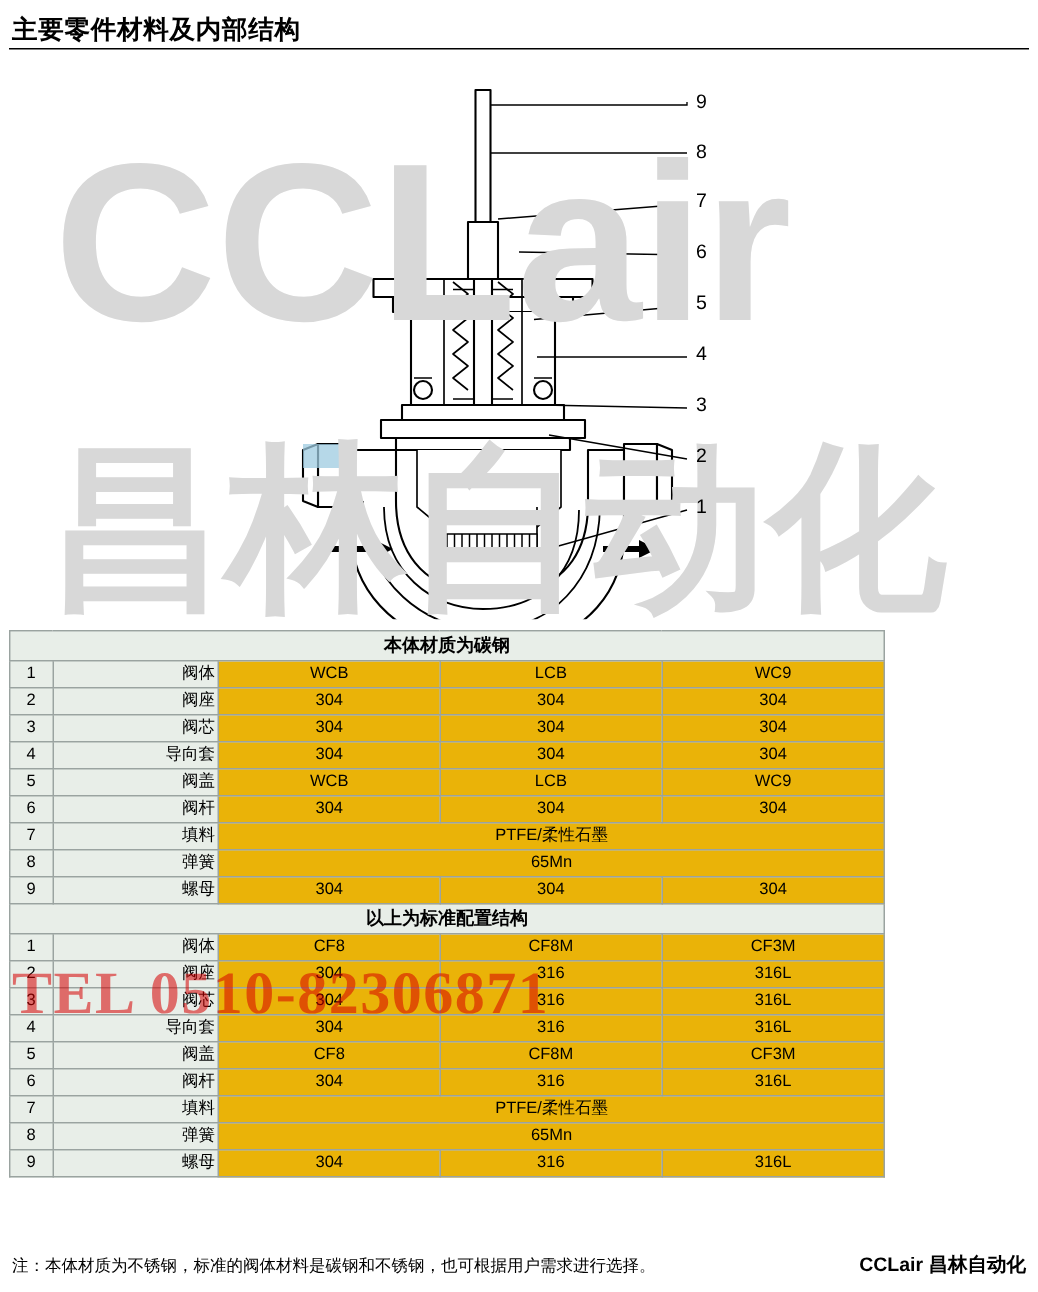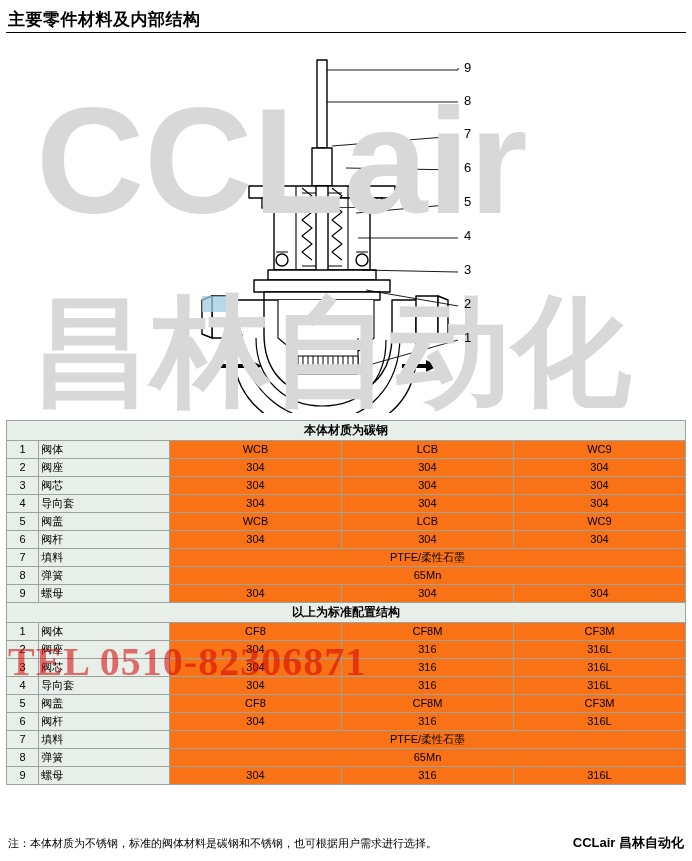--- a/index.html
+++ b/index.html
@@ -30,42 +30,42 @@
     position:absolute;left:0;top:0;width:680px;height:375px;
     pointer-events:none;
   }
   .wm-text{
     font-family:"Liberation Sans","DejaVu Sans",sans-serif;
     font-weight:bold;
     fill:#d8d8d8;
   }
   
   .tbl{
-    position:absolute;left:6px;top:420px;width:680px;
+    position:absolute;left:6px;top:420px;width:584px;
     border-collapse:collapse;
     font-size:11px;
   }
   .tbl td,.tbl th{
     border:1px solid #9aa3a0;
     height:17px;
     padding:0 2px;
     text-align:center;
     vertical-align:middle;
     font-weight:normal;
     line-height:15px;
   }
   .tbl .section-head{
     background:#e8eee8;
     font-weight:bold;
     font-size:12px;
     height:19px;
   }
   .tbl .cell-no{width:28px;background:#e8eee8;}
-  .tbl .cell-name{width:130px;background:#e8eee8;text-align:left;}
-  .tbl .cell-val{width:172px;background:#f97316;}
+  .tbl .cell-name{width:130px;background:#e8eee8;text-align:right;}
+  .tbl .cell-val{width:172px;background:#eab308;}
   
   .note{
     position:absolute;left:8px;top:836px;
     font-size:11px;
   }
   .brand{
     position:absolute;right:8px;top:834px;
     font-size:13px;font-weight:bold;text-align:center;
   }
   

